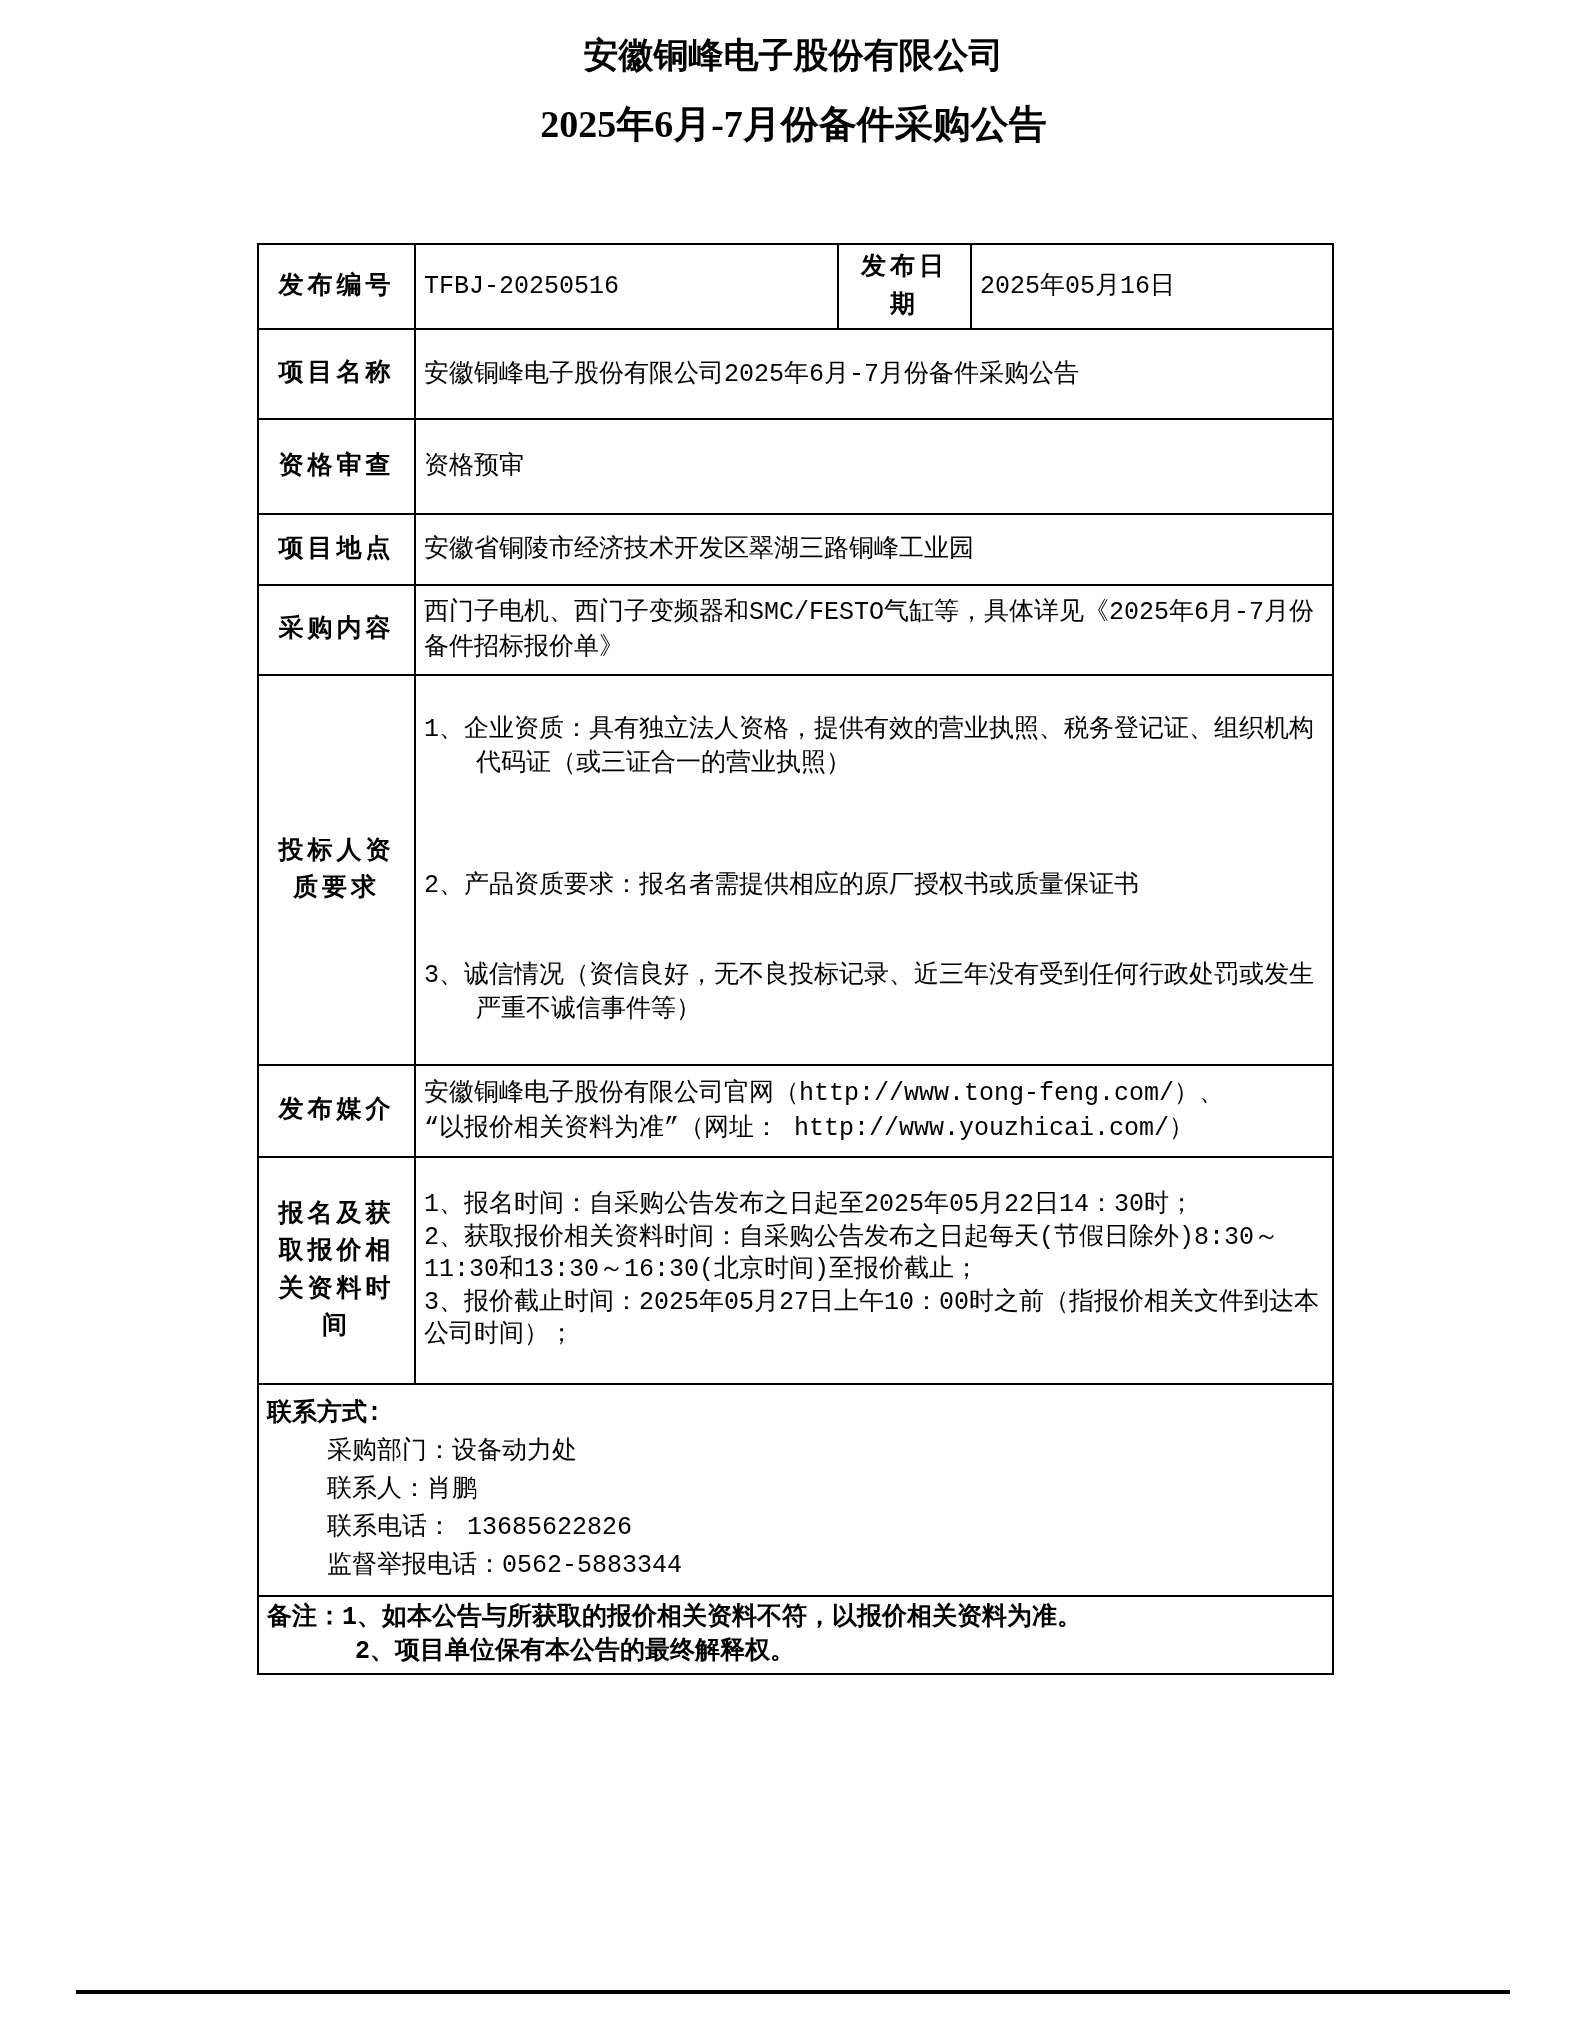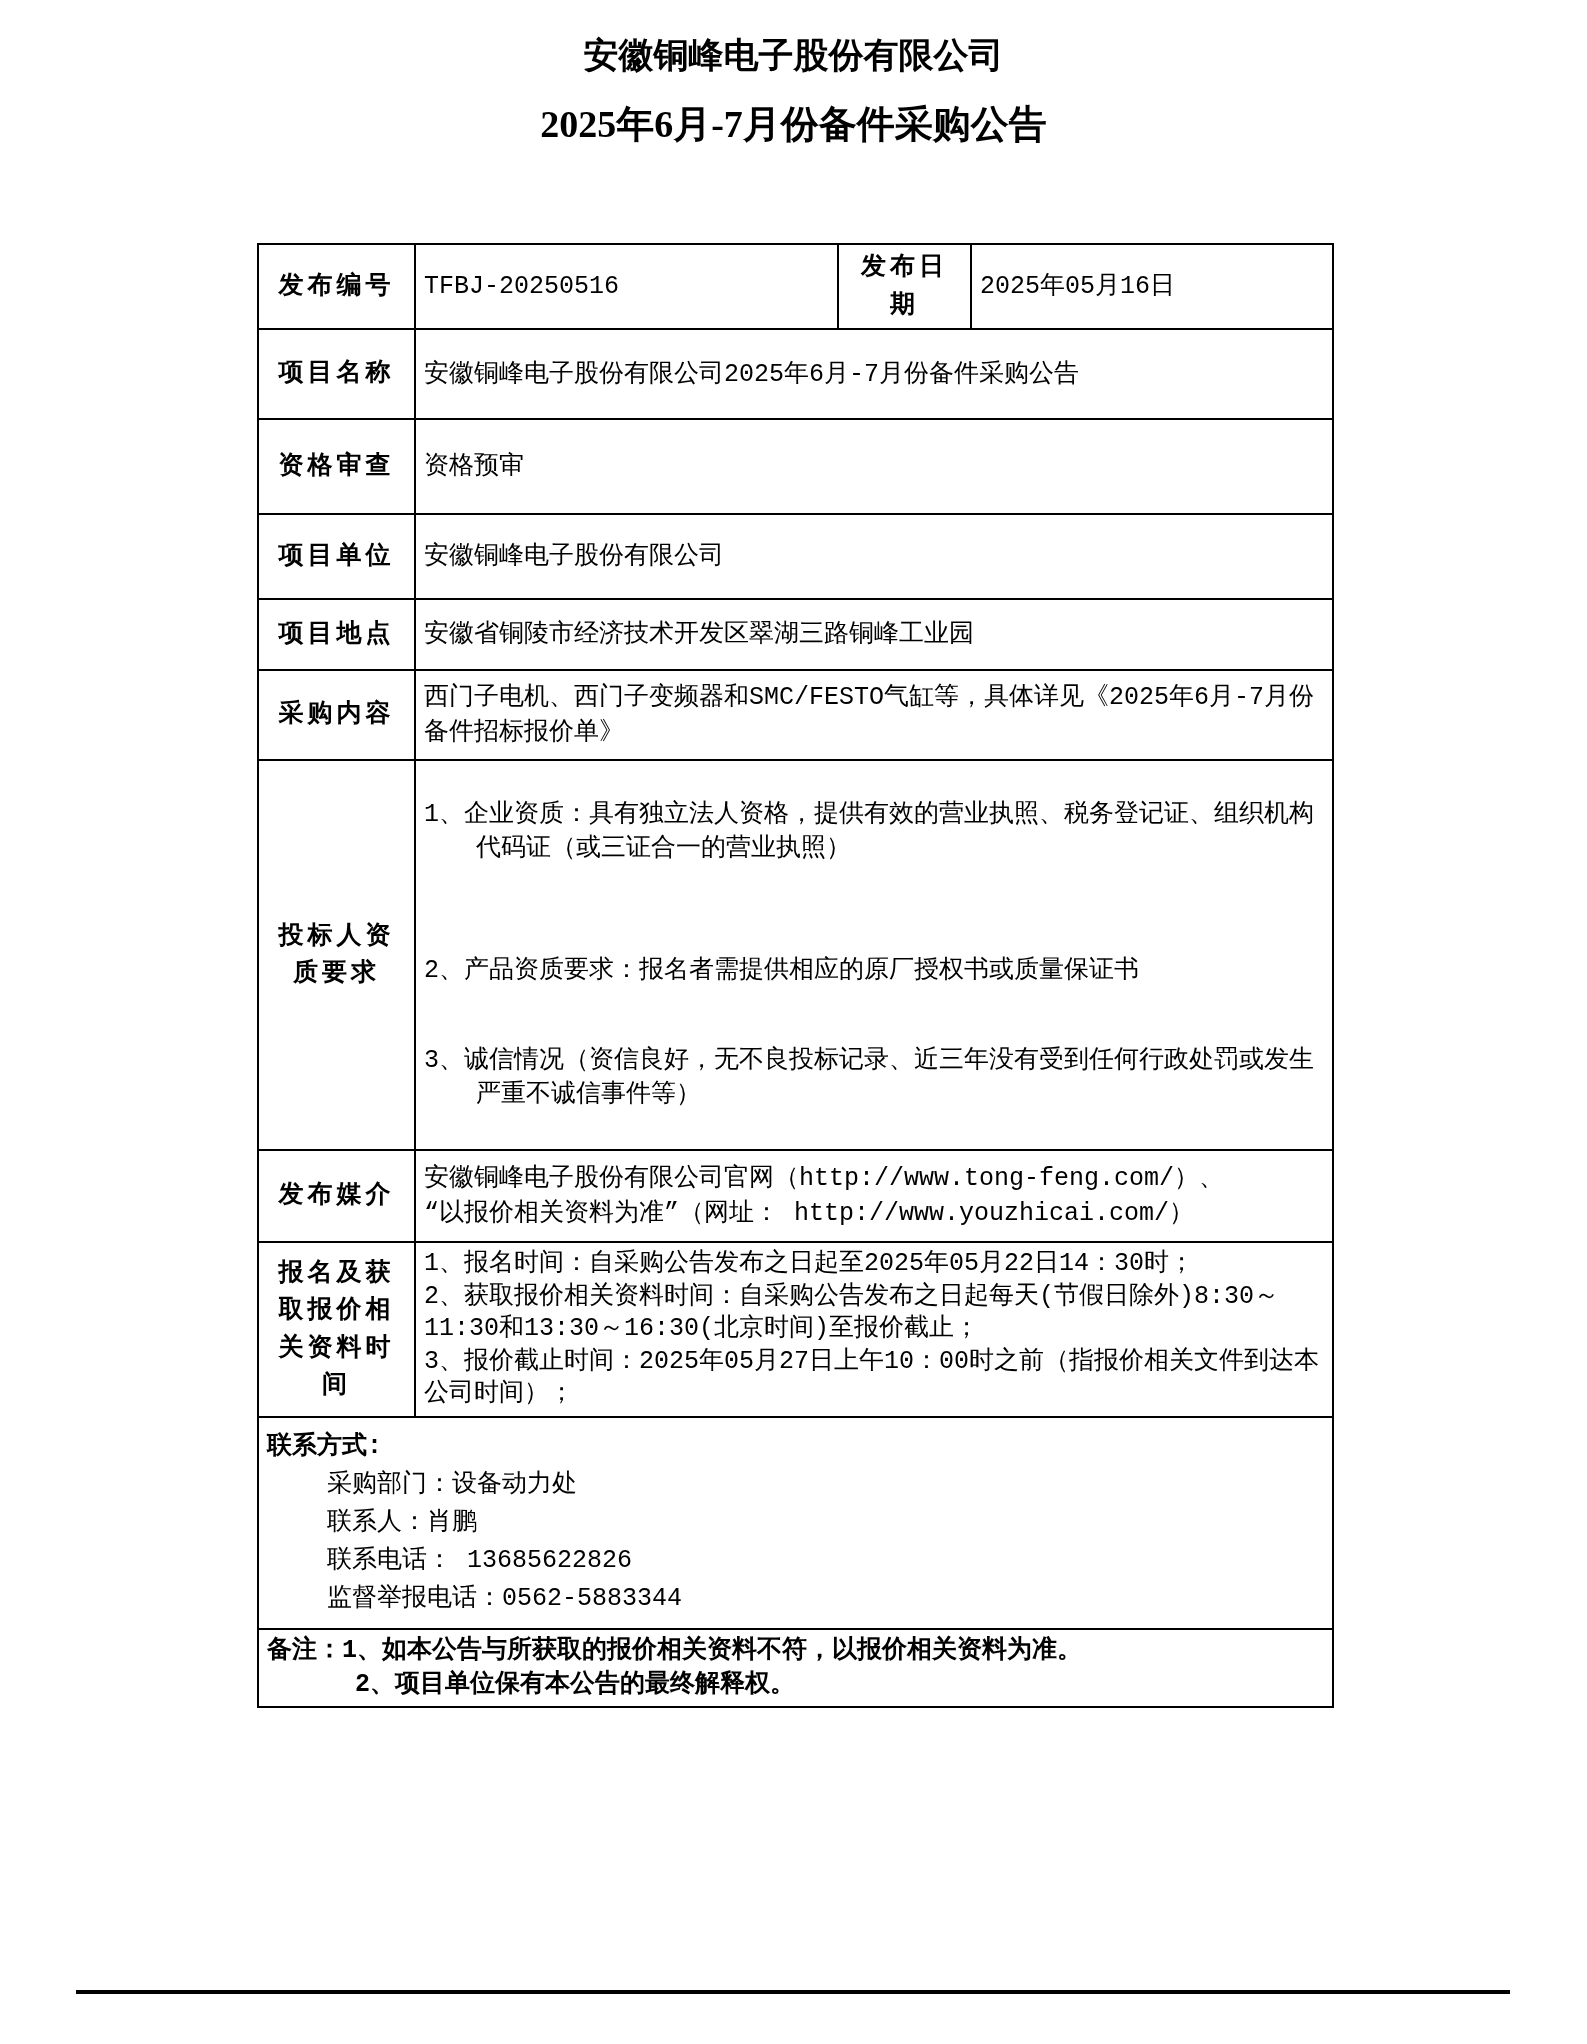--- a/index.html
+++ b/index.html
@@ -72,24 +72,20 @@
     <td class="val val-center">2025年05月16日</td>
   </tr>
   <tr style="height:90px">
     <td class="lbl">项目名称</td>
     <td class="val" colspan="3">安徽铜峰电子股份有限公司2025年6月-7月份备件采购公告</td>
   </tr>
   <tr style="height:95px">
     <td class="lbl">资格审查</td>
     <td class="val" colspan="3">资格预审</td>
   </tr>
-  <tr style="height:85px">
-    <td class="lbl">项目单位</td>
-    <td class="val" colspan="3">安徽铜峰电子股份有限公司</td>
-  </tr>
   <tr style="height:71px">
     <td class="lbl">项目地点</td>
     <td class="val" colspan="3">安徽省铜陵市经济技术开发区翠湖三路铜峰工业园</td>
   </tr>
   <tr style="height:90px">
     <td class="lbl">采购内容</td>
     <td class="val" colspan="3">西门子电机、西门子变频器和SMC/FESTO气缸等，具体详见《2025年6月-7月份备件招标报价单》</td>
   </tr>
   <tr style="height:390px">
     <td class="lbl">投标人资质要求</td>
@@ -99,21 +95,21 @@
       <div class="hang q-item-3">3、诚信情况（资信良好，无不良投标记录、近三年没有受到任何行政处罚或发生严重不诚信事件等）</div>
     </td>
   </tr>
   <tr style="height:92px">
     <td class="lbl">发布媒介</td>
     <td class="val" colspan="3">
       <div>安徽铜峰电子股份有限公司官网（http://www.tong-feng.com/）、</div>
       <div>“以报价相关资料为准”（网址： http://www.youzhicai.com/）</div>
     </td>
   </tr>
-  <tr style="height:175px">
+  <tr style="height:227px">
     <td class="lbl">报名及获取报价相关资料时间</td>
     <td class="sched" colspan="3">
       <div>1、报名时间：自采购公告发布之日起至2025年05月22日14：30时；</div>
       <div>2、获取报价相关资料时间：自采购公告发布之日起每天(节假日除外)8:30～11:30和13:30～16:30(北京时间)至报价截止；</div>
       <div>3、报价截止时间：2025年05月27日上午10：00时之前（指报价相关文件到达本公司时间）；</div>
     </td>
   </tr>
   <tr style="height:212px">
     <td class="contact-cell" colspan="4">
       <div class="contact-head">联系方式:</div>

